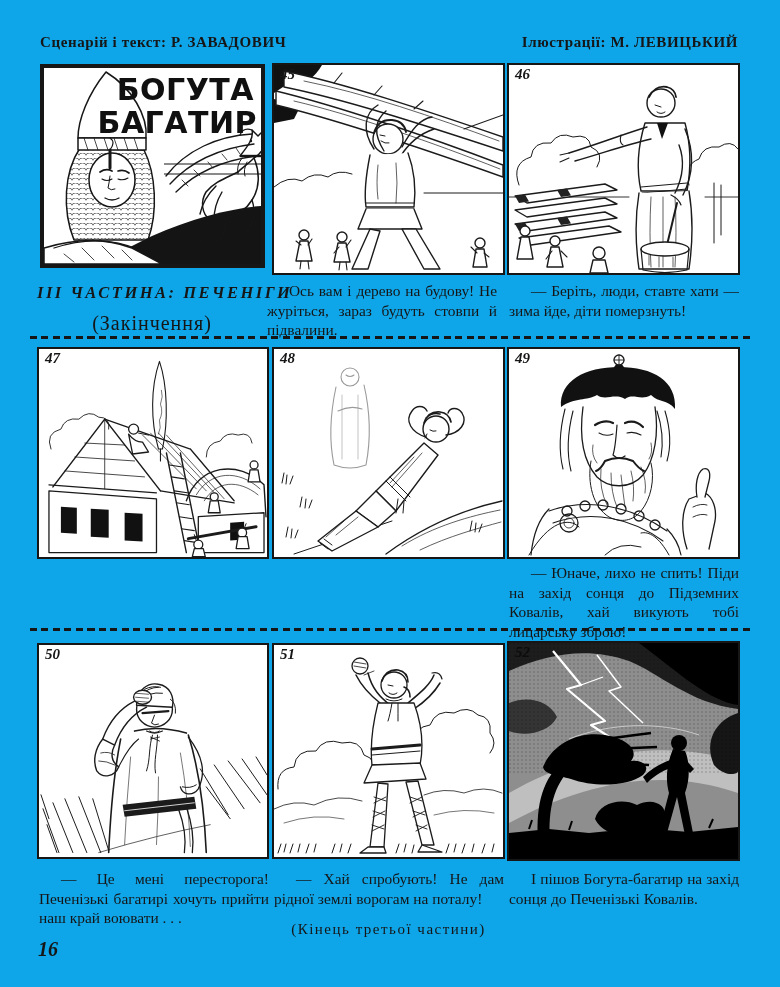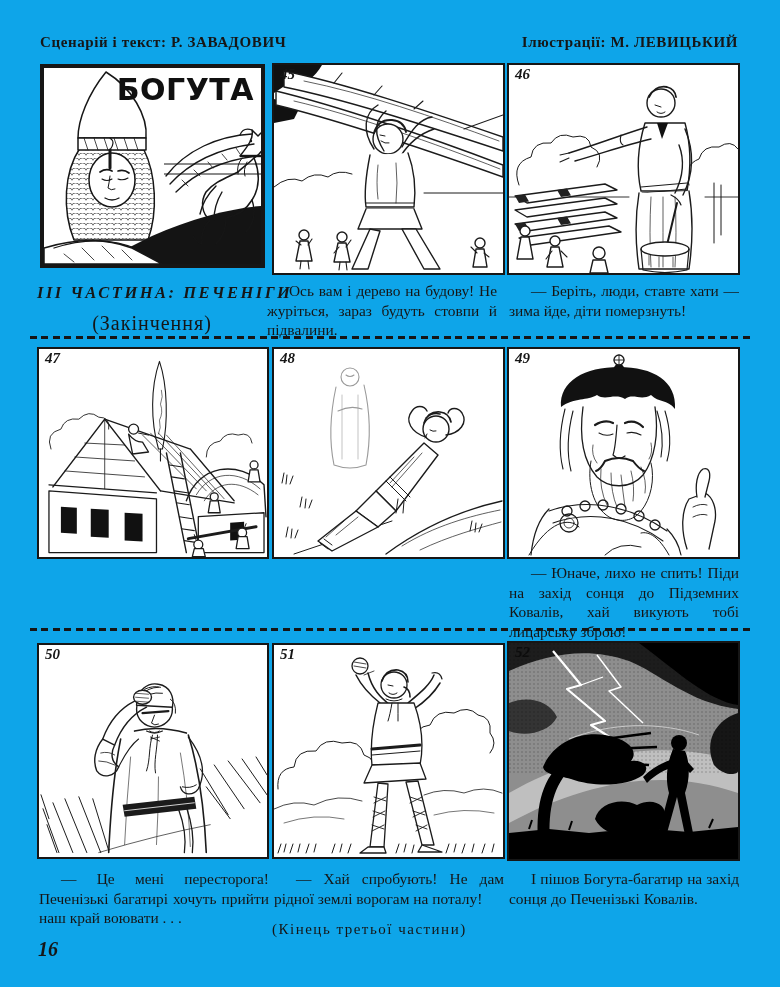--- a/index.html
+++ b/index.html
@@ -15,21 +15,21 @@
   .btitle{position:absolute;font-family:"DejaVu Sans",sans-serif;font-weight:900;
           font-size:30px;letter-spacing:.5px;line-height:1;color:#101010;}
   .btitle1{top:7px;right:7px;} .btitle2{top:40px;right:4px;}
   .part-title{position:absolute;left:37px;top:283px;width:230px;text-align:center;
               font-weight:700;font-style:italic;font-size:16.5px;letter-spacing:2.5px;white-space:nowrap;}
   .subtitle{position:absolute;left:37px;top:312px;width:230px;text-align:center;font-size:20px;letter-spacing:1px;}
   .caption{position:absolute;width:230px;font-size:15.4px;line-height:1.27;
            text-align:justify;text-indent:22px;}
   .divider{position:absolute;left:30px;width:722px;height:3.4px;
            background:repeating-linear-gradient(90deg,#161616 0 7px,transparent 7px 11.5px);}
-  .endnote{position:absolute;left:272px;top:921px;width:233px;text-align:left;
+  .endnote{position:absolute;left:272px;top:921px;width:233px;text-align:center;
            font-size:15px;letter-spacing:1.5px;}
   .pageno{position:absolute;left:38px;top:938px;font:italic 700 20px "Liberation Serif",serif;}
 </style>
 </head>
 <body>
 
 <div class="page">
 
   <svg width="0" height="0" style="position:absolute">
     <defs>
@@ -79,20 +79,21 @@
           <path d="M86,30 q-6,8 -4,16 M91,34 q-4,8 -2,14" stroke-width="1"></path>
           <path d="M82,44 C70,50 58,54 50,64 C44,74 46,86 54,92" stroke-width="1.5"></path>
           <path d="M98,30 C104,44 104,60 96,72 C90,82 80,88 70,90" stroke-width="1.5"></path>
           <path d="M60,58 C52,66 46,76 44,86 M66,64 C60,74 58,84 58,92" stroke-width="1.4"></path>
           <path d="M96,72 C100,84 98,96 90,104 M70,90 C70,100 66,110 60,116" stroke-width="1.4"></path>
           <path d="M54,92 q-10,10 -8,24 q-6,-2 -9,-8" stroke-width="1.2"></path>
         </g>
       </g>
     </svg>
     <div class="btitle btitle1">БОГУТА</div>
+    <div class="btitle btitle2">БАГАТИР</div>
   </div>
   <div class="part-title">ІІІ ЧАСТИНА: ПЕЧЕНІГИ</div>
   <div class="subtitle">(Закінчення)</div>
 
   <div class="panel" style="left:272px;top:63px;width:233px;height:212px">
     <svg viewBox="0 0 229 208">
       <g stroke="#1b1b1b" fill="none" stroke-width="1.4" stroke-linecap="round" stroke-linejoin="round">
         <path d="M0,122 q14,-12 28,-6 q12,-10 26,-4 q10,-8 24,-3" stroke-width="1"></path>
         <path d="M150,128 H229" stroke-width="1"></path>
         <path d="M0,0 L48,0 C40,14 28,22 12,20 L0,28 Z" fill="#111" stroke="none"></path>

